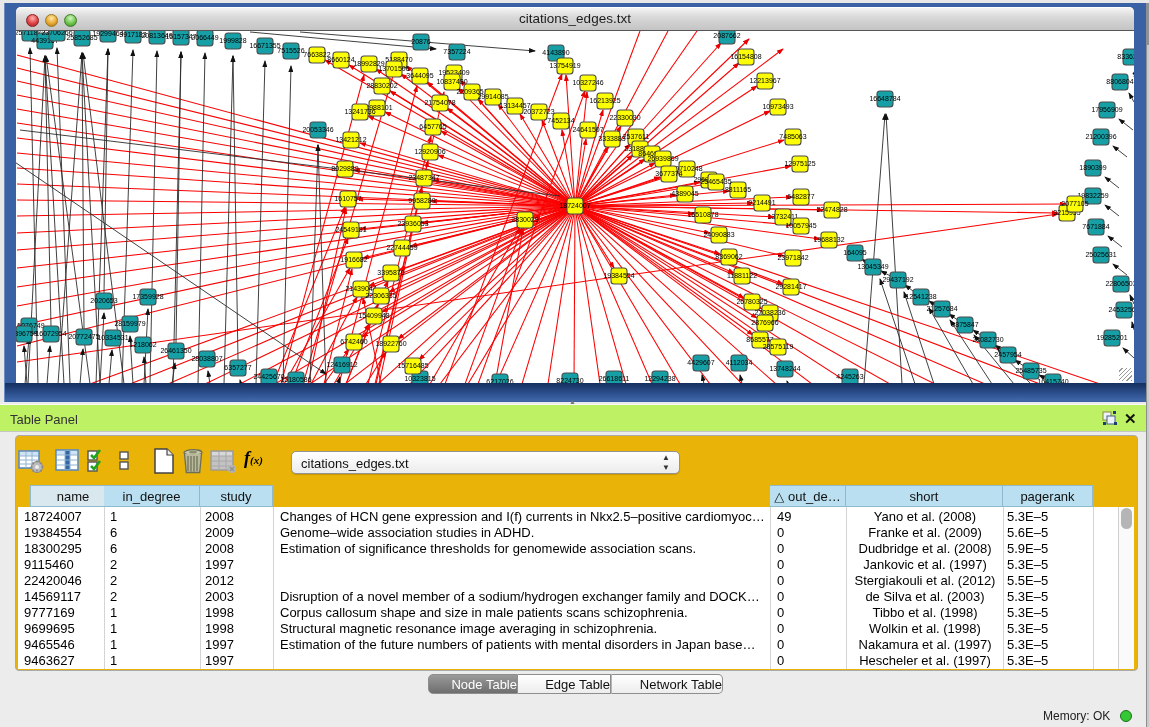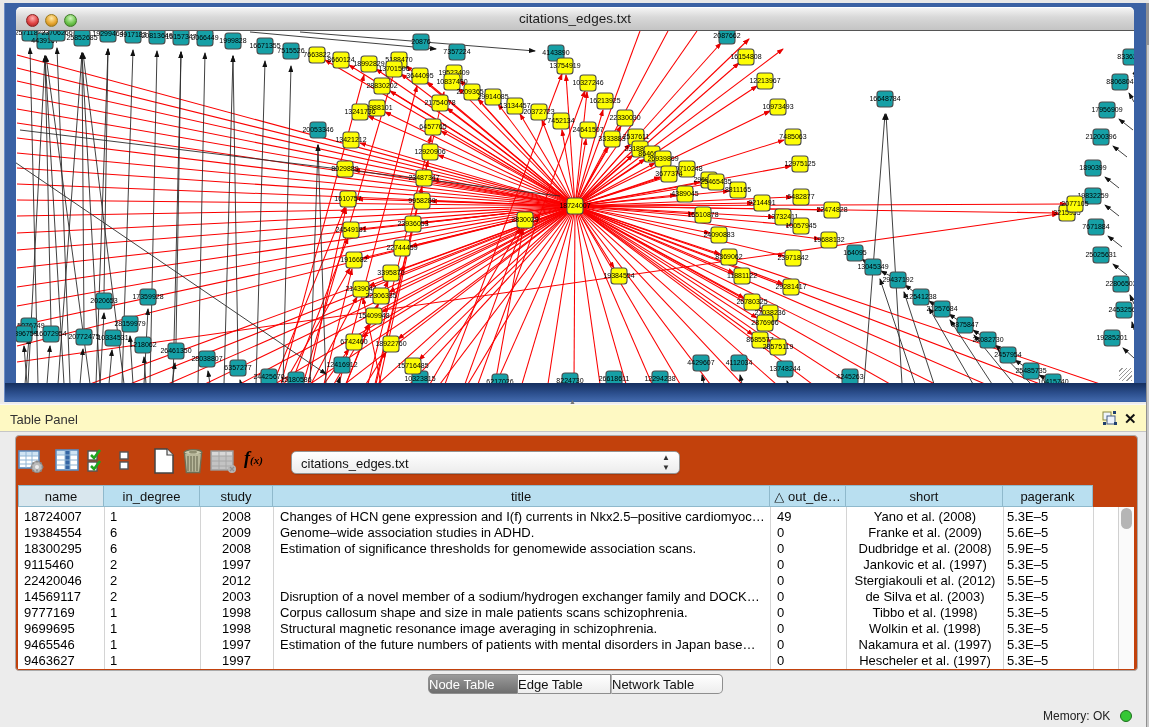--- a/index.html
+++ b/index.html
@@ -14,44 +14,44 @@
 #tlr{left:10px;background:radial-gradient(circle at 50% 30%,#ffb0b0,#e04444 55%,#9c1f1f);border:1px solid #8c2020}
 #tly2{left:29px;background:radial-gradient(circle at 50% 30%,#ffe9a8,#e8a833 55%,#a86f10)}
 #tlg{left:48px;background:radial-gradient(circle at 50% 30%,#d2f5c0,#6fc64f 55%,#3d8c22);border:1px solid #3f7a28}
 #wtitle{left:0;width:1118px;top:4px;text-align:center;font-size:13.5px;color:#1c1c1c}
 #gfx{left:0;top:24px;width:1118px;height:352px;background:#fff;overflow:hidden}
 #grip{right:2px;bottom:2px;width:13px;height:13px;background:repeating-linear-gradient(135deg,transparent,transparent 2px,#999 2px,#999 3px)}
 
 #redge{left:1146px;top:3px;width:3px;height:724px;background:#c9c9c9;border-left:1px solid #8f8f8f}
 
 #tpanel{left:0;top:402px;width:1146px;height:325px;background:#ececec}
-#tphead{left:0;top:2px;width:1146px;height:28px;background:#fef9c3;border-top:1px solid #f8f8f8;border-bottom:1px solid #c6c6c6}
+#tphead{left:0;top:2px;width:1146px;height:28px;background:#bef264;border-top:1px solid #f8f8f8;border-bottom:1px solid #c6c6c6}
 #tptitle{left:10px;top:7px;font-size:13px;color:#333}
 #caret{left:569px;top:-4px;font-size:7px;color:#777}
 #xico{left:1124px;top:5px;font-size:15px;font-weight:bold;color:#111}
-#box{left:15px;top:33px;width:1123px;height:236px;background:#c2410c;border:1px solid #aaa;border-radius:4px}
+#box{left:15px;top:33px;width:1123px;height:236px;background:#eab308;border:1px solid #aaa;border-radius:4px}
 
 .ic{position:absolute;top:12px}
 #dd{left:275px;top:15px;width:389px;height:23px;background:linear-gradient(#fff,#ececec);border:1px solid #949494;border-radius:5px;box-shadow:0 1px 1px rgba(0,0,0,.15)}
 #ddt{position:absolute;left:9px;top:4px;font-size:13px;color:#111}
 #dda{position:absolute;right:9px;top:1px;font-size:8px;color:#333;line-height:10px}
 
 #thead{left:2px;top:49px;width:1103px;height:22px}
 .th{position:absolute;top:0;height:22px;background:#b9dff0;border-right:1px solid #8fb9cc;border-top:1px solid #8fb9cc;border-bottom:1px solid #8fb9cc;font-size:13px;color:#111;text-align:center;line-height:21px}
 #tbody{left:2px;top:71px;width:1103px;height:162px;background:#fff;overflow:hidden}
 .gv{position:absolute;top:0;width:1px;height:162px;background:#d4d4d4}
 .trow{position:absolute;left:0;width:1103px;height:16px;font-size:13px;color:#000;white-space:nowrap}
 .trow span{position:absolute;top:0}
-.c0{left:6px}.c1{left:92px}.c2{left:204px}.c3{left:262px}.c4{left:759px}
+.c0{left:6px}.c1{left:92px}.c2{left:187px}.c3{left:262px}.c4{left:759px}
 .c5{left:828px;width:158px;text-align:center}.c6{left:989px}
 #vsb{left:1102px;top:71px;width:16px;height:162px;background:#fafafa;border-left:1px solid #d0d0d0}
 #vsbt{position:absolute;left:2px;top:1px;width:11px;height:21px;background:#b5b5b5;border-radius:6px}
 
 #tabs{left:428px;top:272px;height:20px;font-size:13px}
-.seg{position:absolute;top:0;height:20px;line-height:19px;text-align:left;border:1px solid #8e8e8e}
+.seg{position:absolute;top:0;height:20px;line-height:19px;text-align:right;border:1px solid #8e8e8e}
 #seg1{left:0;width:90px;border-radius:5px 0 0 5px;background:linear-gradient(#9a9a9a,#6e6e6e);color:#fff}
 #seg2{left:90px;width:93px;border-left:none;background:linear-gradient(#fff,#ededed);color:#111}
 #seg3{left:183px;width:112px;border-left:1px solid #b5b5b5;border-radius:0 5px 5px 0;background:linear-gradient(#fff,#ededed);color:#111}
 #mem{left:1043px;top:307px;font-size:12px;color:#222}
 #memdot{left:1120px;top:308px;width:12px;height:12px;border-radius:50%;background:#35c835;border:1px solid #1e6e1e}
 </style></head><body>
 <div id="app">
 <div class="abs" id="desk"></div>
 <div class="abs" id="deskgrad"></div>
 <div class="abs" id="win">
@@ -656,24 +656,23 @@
       <path d="M2 8h20M2 13h20M2 18h20M9 4v18M16 4v18" stroke="#a8a8a8"></path>
       <circle cx="22" cy="21" r="4" fill="#b5b5b5"></circle>
           <path d="M20 19l4 4M24 19l-4 4" stroke="#909090" stroke-width="1.3"></path>
     </svg>
     <div class="ic" style="left:228px;top:12px;width:34px;font-family:'Liberation Serif',serif;font-style:italic;font-weight:bold;color:#000"><span style="font-size:18px">f</span><span style="font-size:11px">(x)</span></div>
     <div class="abs" id="dd">
           <span id="ddt">citations_edges.txt</span>
           <span id="dda">▲<br>▼</span>
         </div>
     <div class="abs" id="thead">
-      <div class="th" style="left:0;width:86px;background:#d9e7ee;border-left:1px solid #8fb9cc">name</div>
+      <div class="th" style="left:12px;width:86px;background:#d9e7ee;border-left:1px solid #8fb9cc">name</div>
       <div class="th" style="left:86px;width:96px">in_degree</div>
       <div class="th" style="left:182px;width:73px">study</div>
-      <div class="th" style="left:255px;width:497px">title</div>
       <div class="th" style="left:752px;width:76px">△ out_de…</div>
       <div class="th" style="left:828px;width:157px">short</div>
       <div class="th" style="left:985px;width:90px">pagerank</div>
     </div>
     <div class="abs" id="tbody">
       <div class="gv" style="left:86px"></div>
           <div class="gv" style="left:182px"></div>
       <div class="gv" style="left:255px"></div>
           <div class="gv" style="left:752px"></div>
       <div class="gv" style="left:828px"></div>

